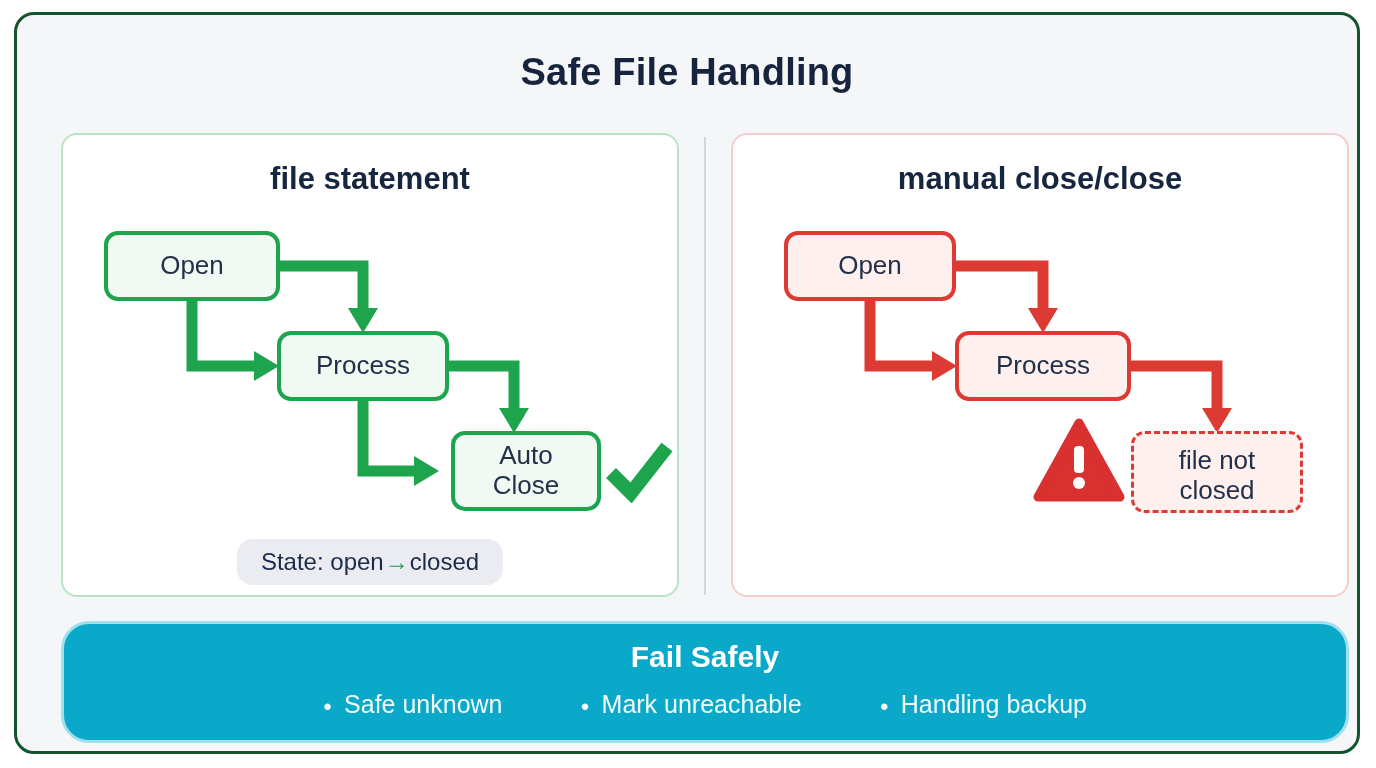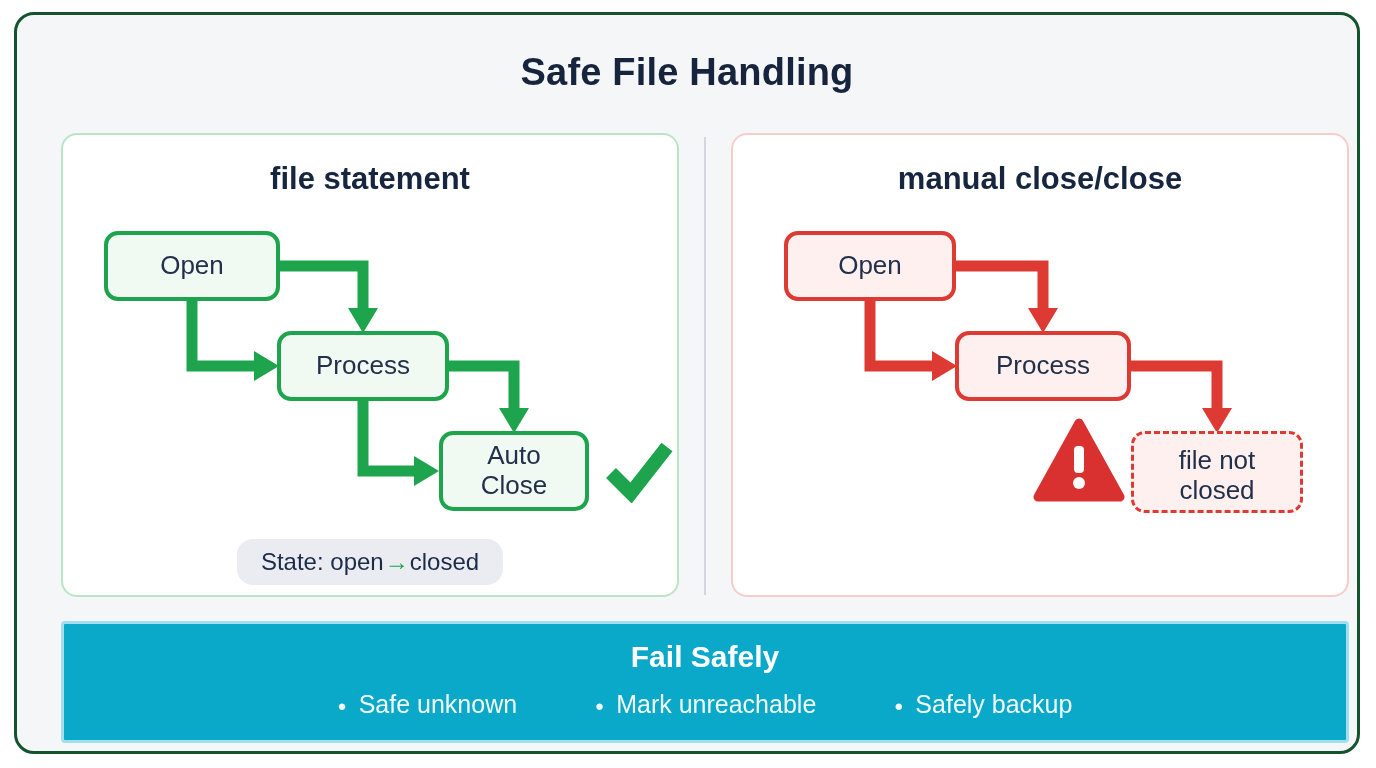--- a/index.html
+++ b/index.html
@@ -46,21 +46,21 @@
     position:absolute;left:50%;transform:translateX(-50%);top:404px;
     background:#eaecf1;border-radius:16px;padding:9px 24px;
     font-size:24px;color:#1c2b49;white-space:nowrap;
   }
   .state-pill .arr{font-weight:700;padding:0 1px;}
   .arr.green-arr{color:#1ea44d;}
   .arr.red-arr{color:#dc3a32;}
   .icon-wrap{position:absolute;}
   .banner{
     position:absolute;left:44px;top:606px;width:1288px;height:122px;
-    background:#0aa8c9;border:3px solid #9fdfee;border-radius:4px;
+    background:#0aa8c9;border:3px solid #9fdfee;border-radius:28px;
     box-sizing:border-box;
   }
   .banner-title{
     position:absolute;top:16px;left:0;width:100%;text-align:center;
     font-size:30px;font-weight:700;color:#ffffff;
   }
   .banner-bullets{
     position:absolute;top:66px;left:0;width:100%;
     display:flex;justify-content:center;gap:78px;
     font-size:25px;color:#f2fcff;
@@ -92,21 +92,21 @@
         <polygon points="351,321 351,351 376,336"></polygon>
       </g>
     </svg>
 
     <div class="node g" style="left:41px;top:96px;width:176px;height:70px;">
       <span>Open</span>
     </div>
     <div class="node g" style="left:214px;top:196px;width:172px;height:70px;">
       <span>Process</span>
     </div>
-    <div class="node g" style="left:376px;top:296px;width:150px;height:80px;">
+    <div class="node g" style="left:388px;top:296px;width:150px;height:80px;">
       <span>Auto Close</span>
     </div>
 
     <span class="icon-wrap" style="left:540px;top:300px;">
       <svg width="72" height="68" viewBox="0 0 72 68">
         <path d="M8,38 L28,58 L64,12" stroke="#1ea44d" stroke-width="14" fill="none" stroke-linecap="butt"></path>
       </svg>
     </span>
 
     <div class="state-pill">
@@ -158,18 +158,18 @@
       <span class="bullet-item">
         <span class="bullet-dot">●</span>
         <span>Safe unknown</span>
       </span>
       <span class="bullet-item">
         <span class="bullet-dot">●</span>
         <span>Mark unreachable</span>
       </span>
       <span class="bullet-item">
         <span class="bullet-dot">●</span>
-        <span>Safely backup</span>
+        <span>Handling backup</span>
       </span>
     </div>
   </div>
 
 </div>
 
 </body></html>

